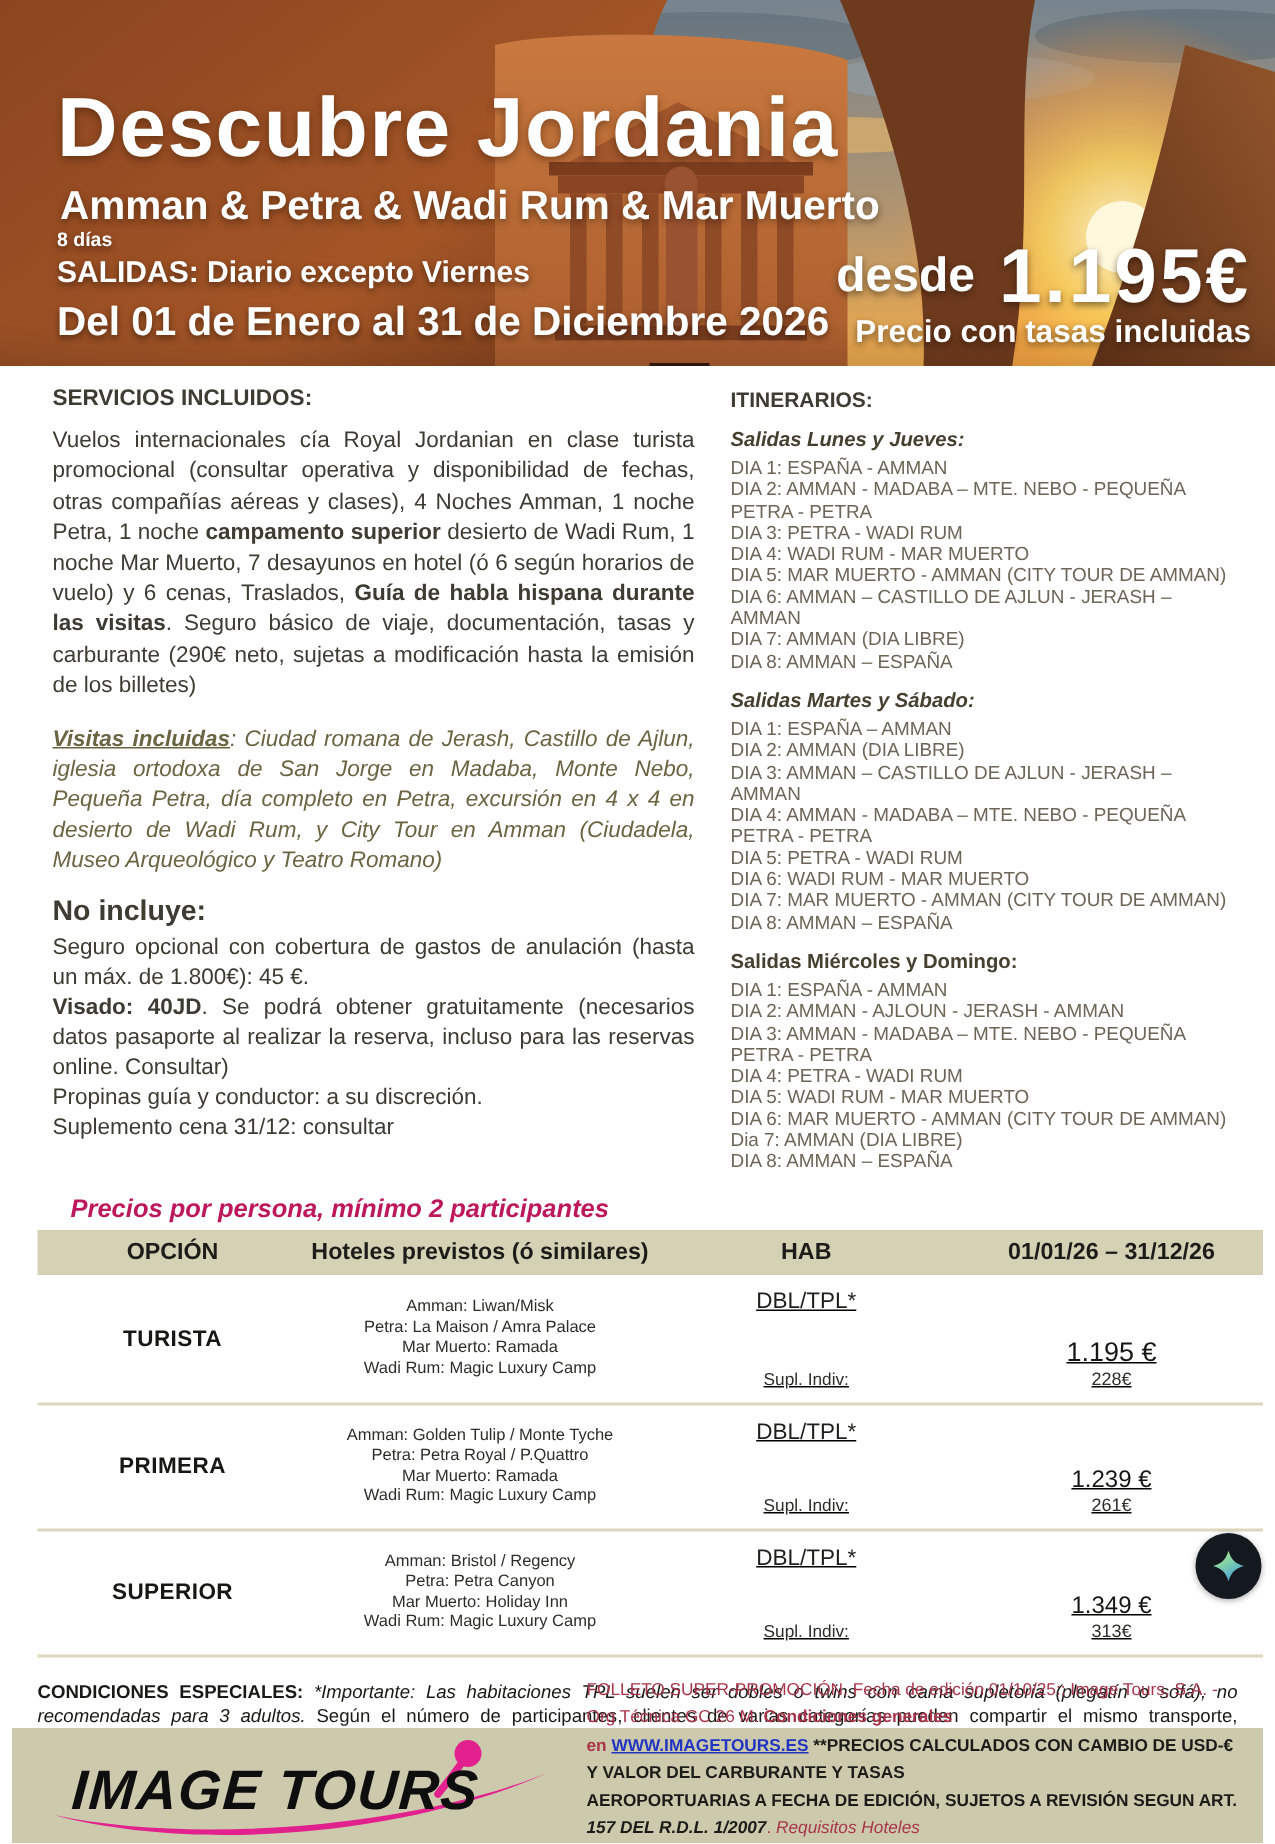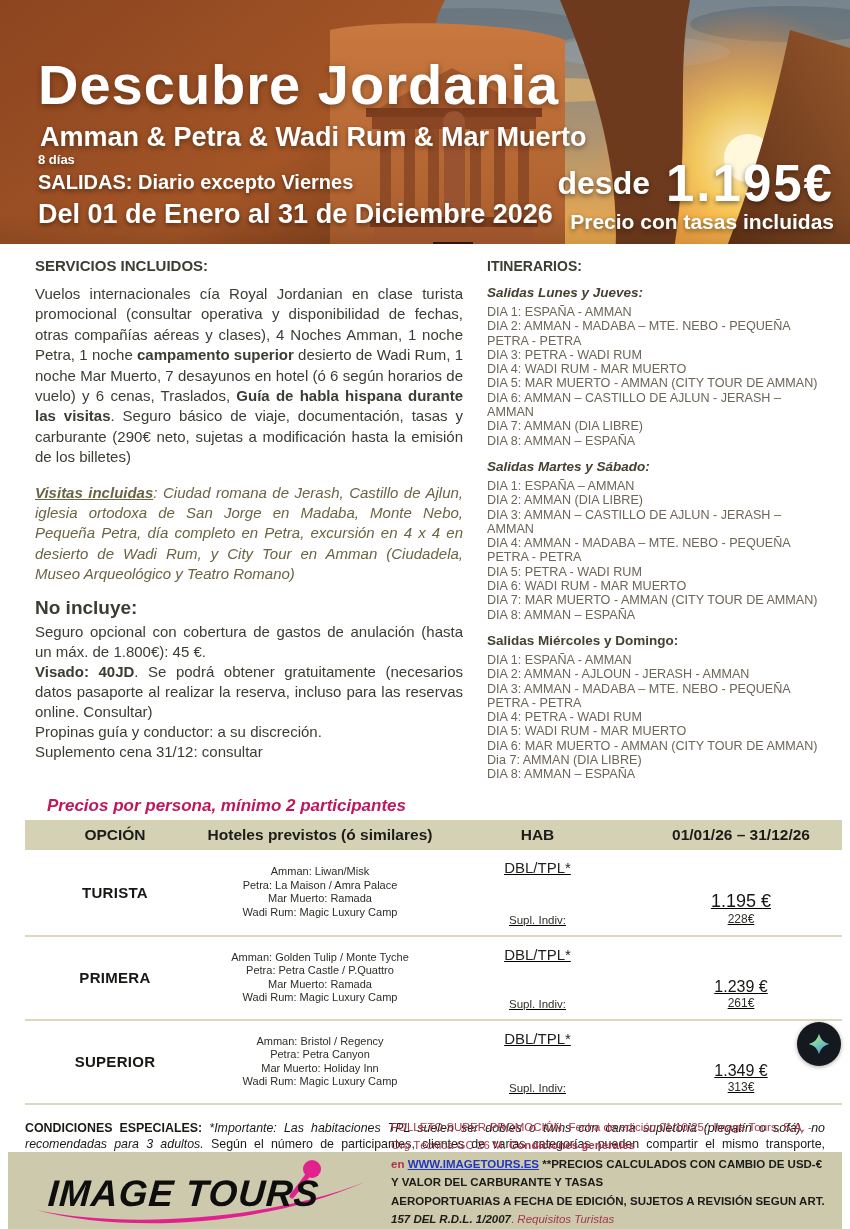--- a/index.html
+++ b/index.html
@@ -252,21 +252,21 @@
       <div class="prc">
         <div class="p1">1.195 €</div>
         <div class="p2">228€</div>
       </div>
     </div>
 
     <div class="trow tbody-row">
       <div class="opt">PRIMERA</div>
       <div class="hotels">
         <div>Amman: Golden Tulip / Monte Tyche</div>
-        <div>Petra: Petra Castle / P.Quattro</div>
+        <div>Petra: Petra Royal / P.Quattro</div>
         <div>Mar Muerto: Ramada</div>
         <div>Wadi Rum: Magic Luxury Camp</div>
       </div>
       <div class="hab">
         <div class="h1">DBL/TPL*</div>
         <div class="h2">Supl. Indiv:</div>
       </div>
       <div class="prc">
         <div class="p1">1.239 €</div>
         <div class="p2">261€</div>
@@ -299,21 +299,21 @@
       <svg class="logo-swoosh" width="345" height="68" viewBox="0 0 345 68" aria-hidden="true">
         <path d="M6,52 C95,76 235,68 335,24 C245,60 100,72 6,52 Z" fill="#e2218e"></path>
         <circle cx="282" cy="11" r="9" fill="#e2218e"></circle>
         <path d="M262,38 C270,28 276,20 280,14" stroke="#e2218e" stroke-width="5" fill="none" stroke-linecap="round"></path>
       </svg>
       <div class="logo-text">IMAGE TOURS</div>
     </div>
     <div class="ftext">
       <div><span>FOLLETO SUPER-PROMOCIÓN. Fecha de edición 01/10/25::  Image Tours, S.A.  -  Org Técnica GC 26 M. </span><span class="b">Condiciones generales</span></div>
       <div><span class="b">en </span><a class="flink">WWW.IMAGETOURS.ES</a><span class="dark">  **PRECIOS CALCULADOS CON CAMBIO DE USD-€ Y VALOR DEL CARBURANTE Y TASAS</span></div>
-      <div><span class="dark">AEROPORTUARIAS A FECHA DE EDICIÓN, SUJETOS A REVISIÓN SEGUN ART. </span><span class="darki">157 DEL R.D.L. 1/2007</span><span>. </span><span class="i">Requisitos Turistas</span></div>
+      <div><span class="dark">AEROPORTUARIAS A FECHA DE EDICIÓN, SUJETOS A REVISIÓN SEGUN ART. </span><span class="darki">157 DEL R.D.L. 1/2007</span><span>. </span><span class="i">Requisitos Hoteles</span></div>
       <div class="i">UE: pasaporte con vigencia superior a 6 meses desde la fecha de inicio del viaje. Turistas no UE: consultar con su embajada.</div>
     </div>
   </div>
 
   <div class="widget">
     <svg width="30" height="30" viewBox="0 0 44 44" aria-hidden="true">
       <defs>
         <linearGradient id="spark" x1="0" y1="0" x2=".6" y2="1">
           <stop offset="0" stop-color="#c8e98a"></stop>
             <stop offset=".5" stop-color="#7fd0a8"></stop>

